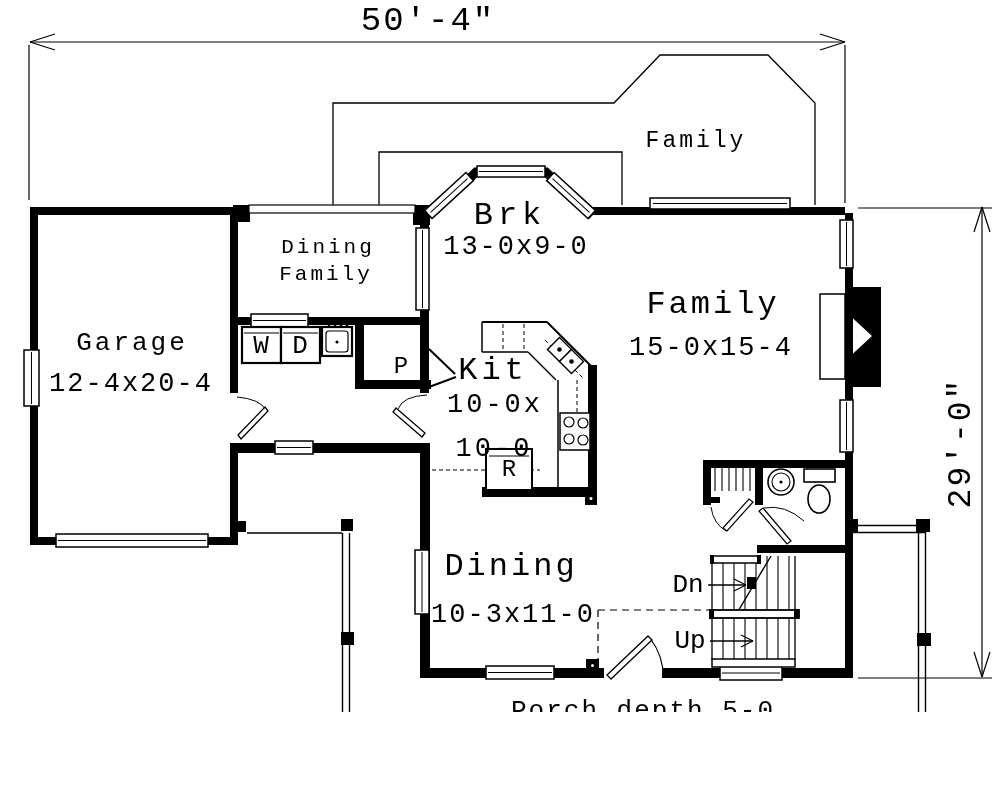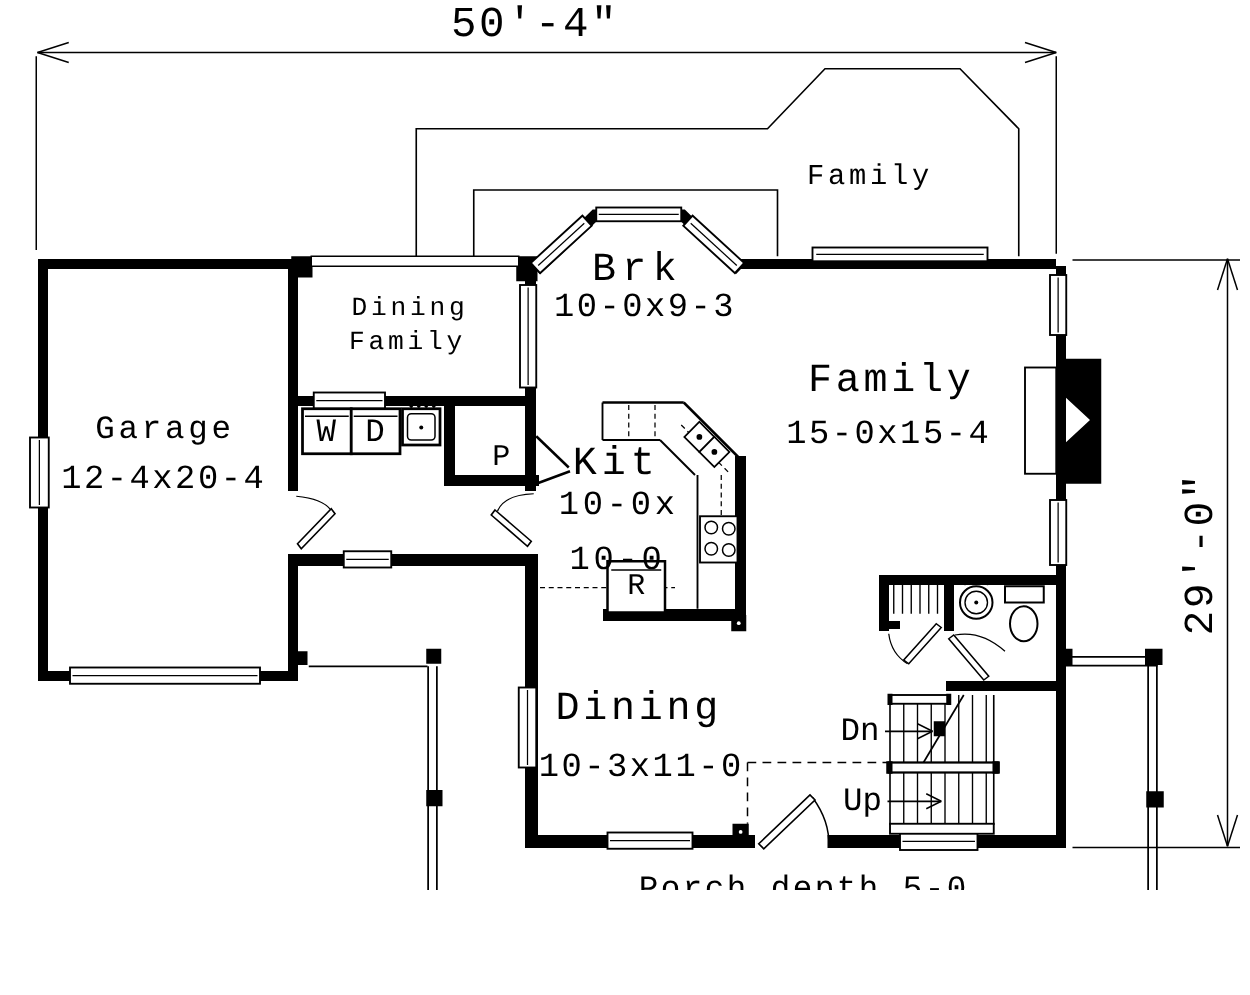--- a/index.html
+++ b/index.html
@@ -317,21 +317,21 @@
     <line x1="858" y1="208" x2="992" y2="208"></line>
     <line x1="858" y1="678" x2="992" y2="678"></line>
   </g>
 </svg>
 
   <div class="lbl dim" style="left:428px;top:4px;">50′-4″</div>
   <div class="dim-v" style="left:961px;top:443px;">29′-0″</div>
   <div class="lbl small" style="left:696px;top:130px;font-size:23px;">Family</div>
 
   <div class="lbl room" style="left:510px;top:200px;letter-spacing:5px;">Brk</div>
-  <div class="lbl size" style="left:516px;top:234px;">10-0x9-3</div>
+  <div class="lbl size" style="left:516px;top:234px;">13-0x9-0</div>
 
   <div class="lbl small" style="left:328px;top:237px;">Dining</div>
   <div class="lbl small" style="left:326px;top:264px;">Family</div>
 
   <div class="lbl room" style="left:713px;top:289px;">Family</div>
   <div class="lbl size" style="left:711px;top:335px;">15-0x15-4</div>
 
   <div class="lbl room" style="left:132px;top:330px;font-size:26px;">Garage</div>
   <div class="lbl size" style="left:131px;top:371px;">12-4x20-4</div>
 

